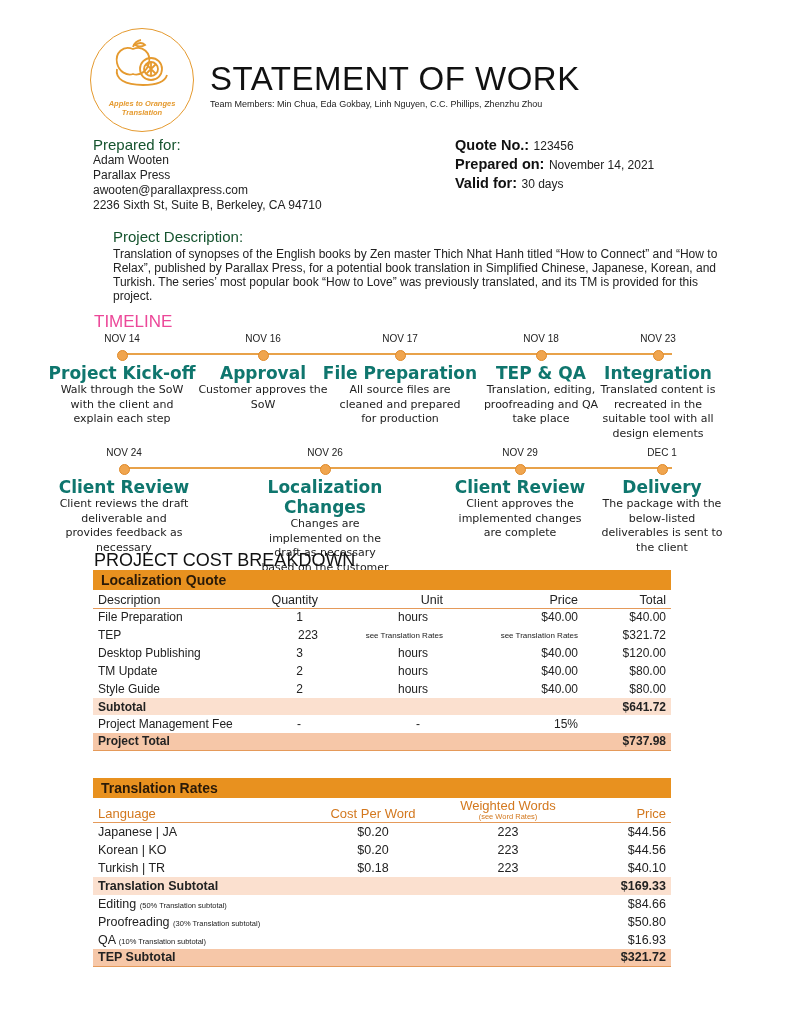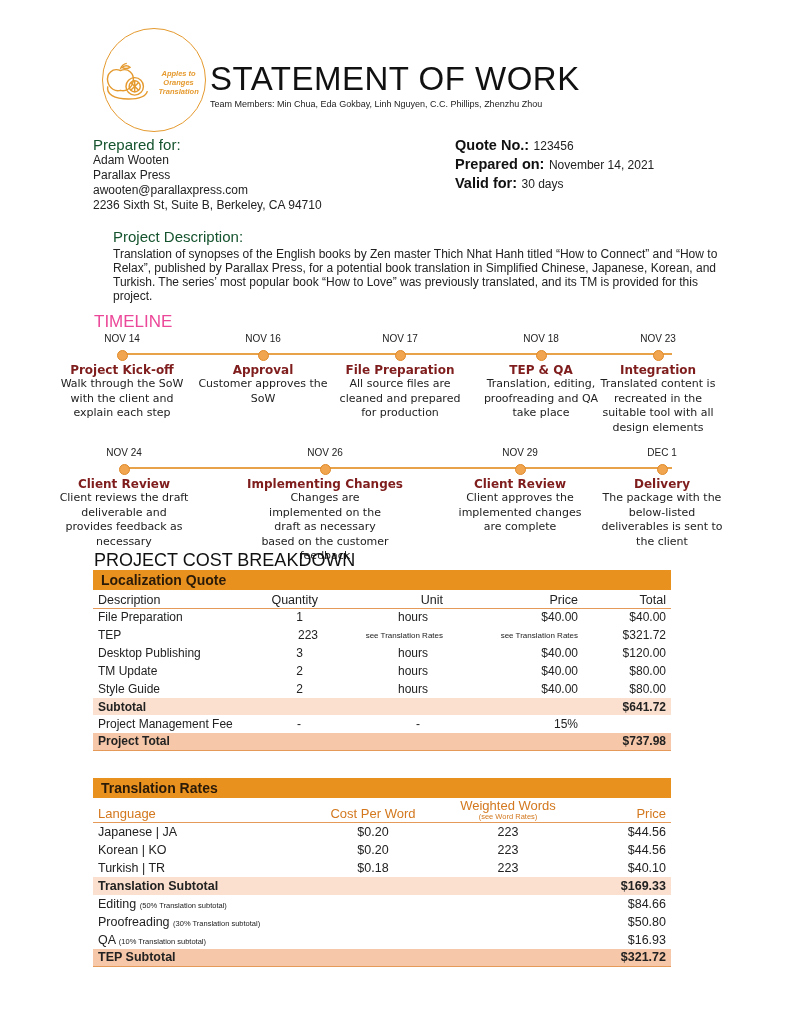--- a/index.html
+++ b/index.html
@@ -4,22 +4,22 @@
   <style>
     * { box-sizing: border-box; margin: 0; padding: 0; }
     body {
       width: 791px; height: 1024px; background: #ffffff; position: relative;
       font-family: "Liberation Sans", sans-serif; color: #1a1a1a; overflow: hidden;
     }
     .abs { position: absolute; }
 
     
     .logo {
-      left: 102px; top: 28px; width: 104px; height: 104px; border-radius: 50%;
-      border: 1.5px solid #e59a2f; display: flex; flex-direction: row; align-items: center;
+      left: 90px; top: 28px; width: 104px; height: 104px; border-radius: 50%;
+      border: 1.5px solid #e59a2f; display: flex; flex-direction: column; align-items: center;
     }
     .logo svg { margin-top: 8px; }
     .logo-text {
       font-size: 7.5px; font-weight: bold; font-style: italic; color: #e59a2f;
       text-align: center; line-height: 9px; margin-top: 4px;
     }
     .title { left: 210px; top: 60px; font-size: 33px; letter-spacing: 0.5px; color: #111; font-weight: normal; }
     .team { left: 210px; top: 99px; font-size: 9px; color: #222; }
     .team b { font-weight: normal; text-align: right; }
 
@@ -37,21 +37,21 @@
 
     
     .tl-title { left: 94px; top: 312px; font-size: 17px; color: #ec4899; }
     .tl-line { height: 2px; background: #e8a24a; }
     .tl-item { position: absolute; width: 160px; text-align: center; font-family: "DejaVu Sans", sans-serif; }
     .tl-date { font-size: 10px; color: #222; position: absolute; width: 160px; text-align: center; }
     .tl-dot {
       position: absolute; width: 11px; height: 11px; border-radius: 50%;
       background: #f0a54e; border: 1px solid #e08a2a;
     }
-    .tl-head { font-size: 12px; font-weight: bold; color: #7f1d1d; }
+    .tl-head { font-size: 17px; font-weight: bold; color: #0f766e; }
     .tl-body { font-size: 11px; color: #222; line-height: 14.5px; }
 
     
     .h2 { left: 94px; top: 550px; font-size: 18px; color: #111; }
     .band {
       background: #e8911f; color: #2a1a08; font-size: 14px; font-weight: bold;
       padding-left: 8px; height: 20px; line-height: 20px;
     }
     table { border-collapse: collapse; width: 100%; }
     .tbl td, .tbl th { font-size: 12px; color: #222; padding: 0 5px; white-space: nowrap; }
@@ -153,21 +153,21 @@
 <div id="tl-row2">
     <div class="tl-date abs" style="left: 44px; top: 447px;">NOV 24</div>
     <div class="tl-dot" style="left: 119px; top: 464px;"></div>
     <div class="tl-item" style="left: 44px; top: 477px;">
       <div class="tl-head">Client Review</div>
       <div class="tl-body" style="padding: 0px 14px;">Client reviews the draft deliverable and provides feedback as necessary</div>
     </div>
     <div class="tl-date abs" style="left: 245px; top: 447px;">NOV 26</div>
     <div class="tl-dot" style="left: 320px; top: 464px;"></div>
     <div class="tl-item" style="left: 245px; top: 477px;">
-      <div class="tl-head">Implementing Changes</div>
+      <div class="tl-head">Localization Changes</div>
       <div class="tl-body" style="padding: 0px 14px;">Changes are implemented on the draft as necessary based on the customer feedback</div>
     </div>
     <div class="tl-date abs" style="left: 440px; top: 447px;">NOV 29</div>
     <div class="tl-dot" style="left: 515px; top: 464px;"></div>
     <div class="tl-item" style="left: 440px; top: 477px;">
       <div class="tl-head">Client Review</div>
       <div class="tl-body" style="padding: 0px 14px;">Client approves the implemented changes are complete</div>
     </div>
     <div class="tl-date abs" style="left: 582px; top: 447px;">DEC 1</div>
     <div class="tl-dot" style="left: 657px; top: 464px;"></div>

